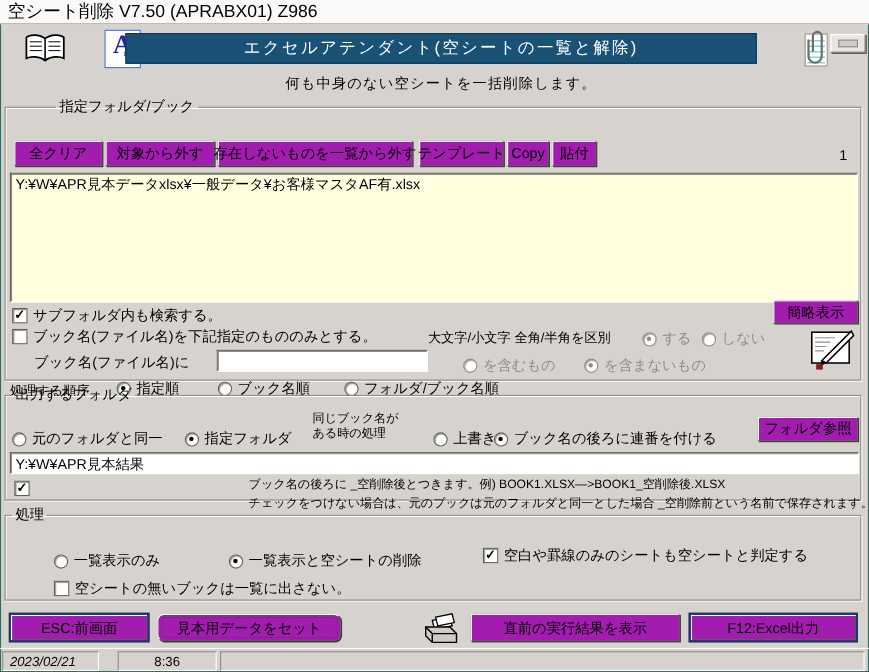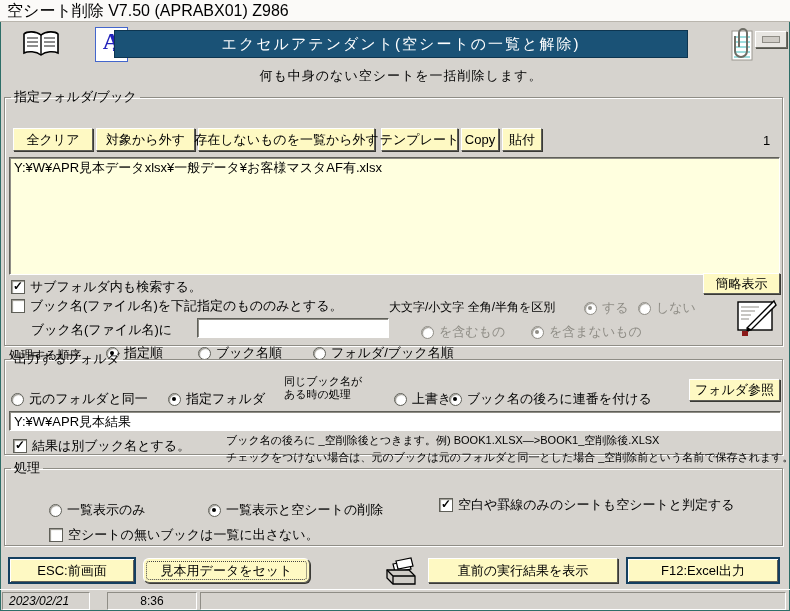--- a/index.html
+++ b/index.html
@@ -13,21 +13,21 @@
     position:absolute;left:0;top:0;width:790px;height:22px;background:#fbfaf8;
     border-bottom:1px solid #b9b5ad;font-size:16px;line-height:22px;
     padding-left:7px;box-sizing:border-box;white-space:nowrap;
   }
   .banner{
     position:absolute;background:#1a5276;color:#fff;text-align:center;
     font-size:15px;letter-spacing:2px;border:1px solid #0d3550;box-sizing:border-box;
   }
   .subtitle{position:absolute;font-size:13px;text-align:center;letter-spacing:1px;}
   .btn{
-    position:absolute;background:#fef9c3;border:1px solid;
+    position:absolute;background:#a21caf;border:1px solid;
     border-color:#ffffff #5f5f58 #5f5f58 #ffffff;box-shadow:1px 1px 0 #3a3a35;
     font-size:13px;display:flex;align-items:center;justify-content:center;
     box-sizing:border-box;white-space:nowrap;cursor:default;font-family:inherit;
   }
   .btn.dark{border:2px solid #143f60;box-shadow:inset 1px 1px 0 #fff,inset -1px -1px 0 #5f5f58;}
   .btn.dotfocus{outline:1px dotted #444;outline-offset:-4px;}
   .sunken{
     position:absolute;background:#fff;border:1px solid;
     border-color:#5f5f58 #fff #fff #5f5f58;box-shadow:inset 1px 1px 0 #8f8d86;
     box-sizing:border-box;font-size:13px;padding:1px 4px;white-space:nowrap;overflow:hidden;
@@ -97,21 +97,21 @@
       <path d="M12 20 V6 a4 4 0 0 1 8 0 v18 a6 6 0 0 1 -12 0 V9" fill="none" stroke="#6e6e66" stroke-width="2"></path>
     </svg>
   </span>
 
   <span class="minibtn" style="left:755px;top:31px;width:30px;height:15px;">
     <span class="slot"></span>
   </span>
 
   <div class="subtitle" style="left:114px;top:67px;width:574px;">何も中身のない空シートを一括削除します。</div>
 
-  <fieldset style="left:4px;top:88px;width:779px;height:258px;">
+  <fieldset style="left:4px;top:88px;width:779px;height:258px;padding-left:40px;">
     <legend>指定フォルダ/ブック</legend>
 
     <button class="btn" style="left:8px;top:22px;width:80px;height:23px;">全クリア</button>
     <button class="btn" style="left:91px;top:22px;width:99px;height:23px;">対象から外す</button>
     <button class="btn" style="left:193px;top:22px;width:177px;height:23px;">存在しないものを一覧から外す</button>
     <button class="btn" style="left:376px;top:22px;width:77px;height:23px;">テンプレート</button>
     <button class="btn" style="left:456px;top:22px;width:38px;height:23px;">Copy</button>
     <button class="btn" style="left:497px;top:22px;width:40px;height:23px;">貼付</button>
     <span class="count" style="left:758px;top:27px;">1</span>
 
@@ -195,21 +195,20 @@
     <span class="opt" style="left:444px;top:22px;">
       <span class="rb sel"></span>
       <span class="lbl">ブック名の後ろに連番を付ける</span>
     </span>
     <button class="btn" style="left:684px;top:11px;width:91px;height:22px;">フォルダ参照</button>
 
     <div class="sunken" style="left:4px;top:43px;width:772px;height:20px;">Y:¥W¥APR見本結果</div>
 
     <span class="opt" style="left:8px;top:69px;">
       <span class="cb checked"></span>
-      <span class="lbl">結果は別ブック名とする。</span>
     </span>
     <span class="abs small" style="left:221px;top:65px;">ブック名の後ろに _空削除後とつきます。例) BOOK1.XLSX—&gt;BOOK1_空削除後.XLSX</span>
     <span class="abs small" style="left:221px;top:82px;">チェックをつけない場合は、元のブックは元のフォルダと同一とした場合 _空削除前という名前で保存されます。</span>
   </fieldset>
 
   <fieldset style="left:4px;top:459px;width:779px;height:87px;">
     <legend>処理</legend>
 
     <span class="opt" style="left:44px;top:24px;">
       <span class="rb"></span>

